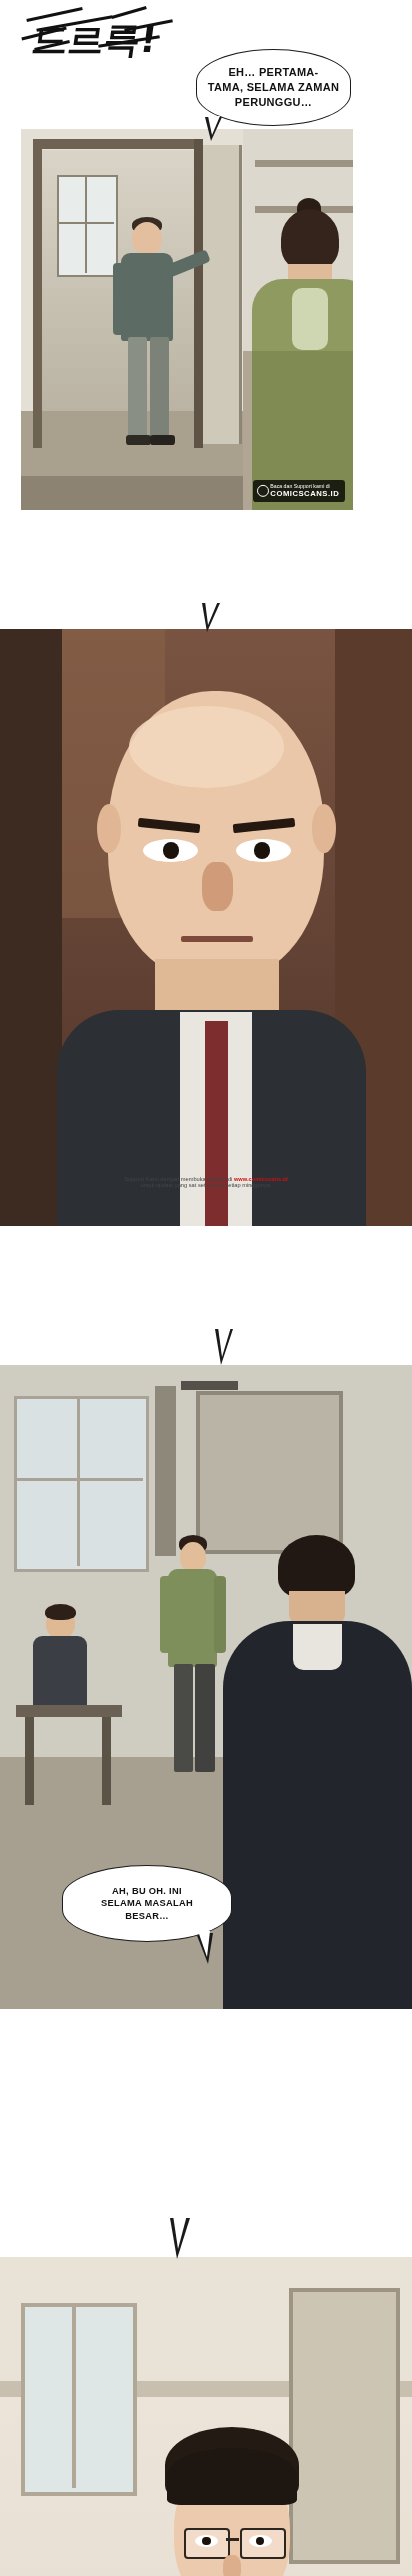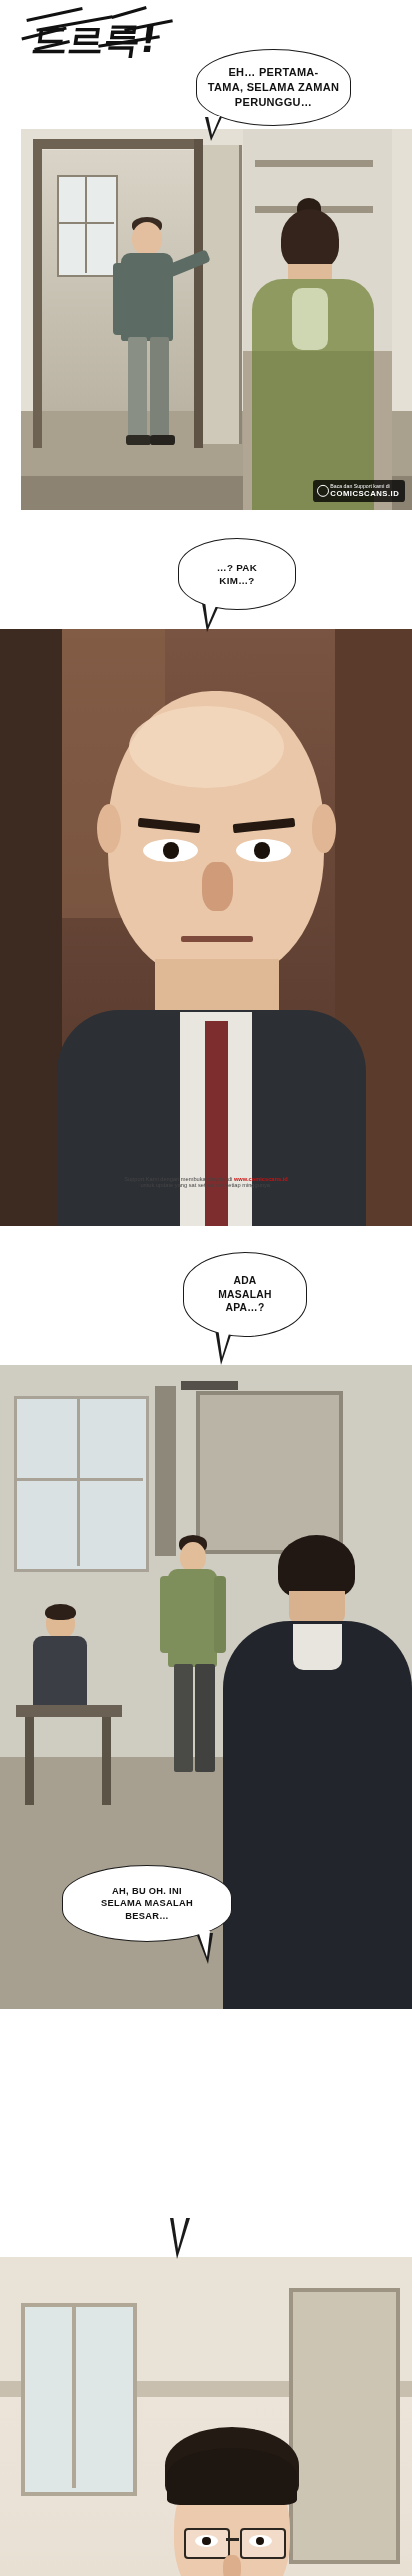--- a/index.html
+++ b/index.html
@@ -150,21 +150,21 @@
 TAMA, SELAMA ZAMAN
 PERUNGGU…</span>
   </div>
   <div style="position:absolute; left:205px; top:117px; width:0;height:0;
               border-left:6.2px solid transparent;border-right:11.3px solid transparent;
               border-top:24px solid #1a1a1a; z-index:19;"></div>
   <div style="position:absolute; left:208px; top:116px; width:0;height:0;
               border-left:4.6px solid transparent;border-right:8.8px solid transparent;
               border-top:19.6px solid #ffffff; z-index:21;"></div>
 
-  <div class="panel" style="left:20.6px; top:129px; width:392px; height:381px; background:#e2ded3;">
+  <div class="panel" style="left:20.6px; top:129px; width:332px; height:381px; background:#e2ded3;">
     <div class="s1-wall"></div>
 
     <div class="s1-corridor" style="left:20.6px; top:20.6px; width:155px; height:289px; background:#cdc8ba;"></div>
     <div style="position:absolute;left:20.6px;top:20.6px;width:155px;height:289px;
                 background:linear-gradient(180deg,#d9d4c7,#b7b0a0);"></div>
 
     <div style="position:absolute;left:36px;top:46px;width:57px;height:98px;background:#e8ecea;border:2.1px solid #8b8374;"></div>
     <div style="position:absolute;left:64px;top:46px;width:2.1px;height:98px;background:#8b8374;"></div>
     <div style="position:absolute;left:36px;top:93px;width:57px;height:2.1px;background:#8b8374;"></div>
 
@@ -206,24 +206,20 @@
 
     <div class="credit-badge" style="right:7.2px; bottom:8.2px;">
       <span class="circle"></span>
       <span>Baca dan Support kami di</span><br>
       <span class="big">COMICSCANS.ID</span>
     </div>
   </div>
 
   <div class="gutter" style="top:510px; height:118px;"></div>
 
-  <div class="bubble" style="left:178px; top:538px; width:118px; height:72px; font-size:9.8px;">
-    <span class="txt">…? PAK
-KIM…?</span>
-  </div>
   <div style="position:absolute; left:202px; top:603px; width:0;height:0;
               border-left:5.2px solid transparent;border-right:13.4px solid transparent;
               border-top:29px solid #1a1a1a; z-index:19;"></div>
   <div style="position:absolute; left:205px; top:601px; width:0;height:0;
               border-left:3.6px solid transparent;border-right:10.3px solid transparent;
               border-top:24px solid #ffffff; z-index:21;"></div>
 
   <div class="panel" style="left:0px; top:629px; width:412px; height:598px;">
     <div class="s2-bg-dark"></div>
 
@@ -261,25 +257,20 @@
     <div class="credit-strip" style="top:547px; left:0;">
       <div>
         <span>Support Kami dengan membuka chapter di </span><span class="red">www.comicscans.id</span>
       </div>
       <div>untuk update yang  sat set sat set  setiap minggunya.</div>
     </div>
   </div>
 
   <div class="gutter" style="top:1226px; height:139px;"></div>
 
-  <div class="bubble" style="left:183px; top:1252px; width:124px; height:85px; font-size:10.3px;">
-    <span class="txt">ADA
-MASALAH
-APA…?</span>
-  </div>
   <div style="position:absolute; left:215px; top:1329px; width:0;height:0;
               border-left:6.2px solid transparent;border-right:12.4px solid transparent;
               border-top:36px solid #1a1a1a; z-index:19;"></div>
   <div style="position:absolute; left:218px; top:1327px; width:0;height:0;
               border-left:4.6px solid transparent;border-right:9.3px solid transparent;
               border-top:30px solid #ffffff; z-index:21;"></div>
 
   <div class="panel" style="left:0px; top:1365px; width:412px; height:644px;">
     <div class="s3-bg"></div>
 

